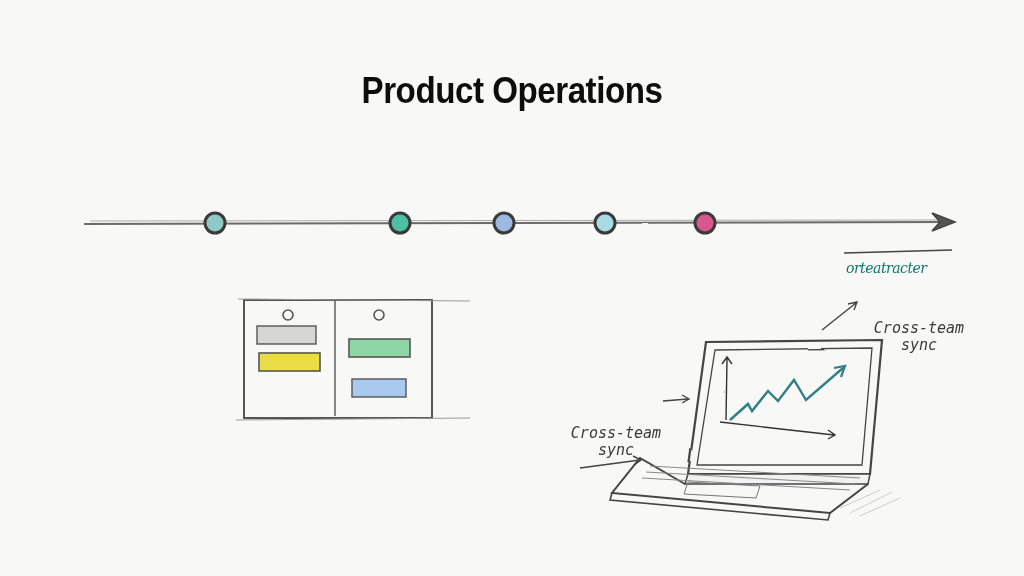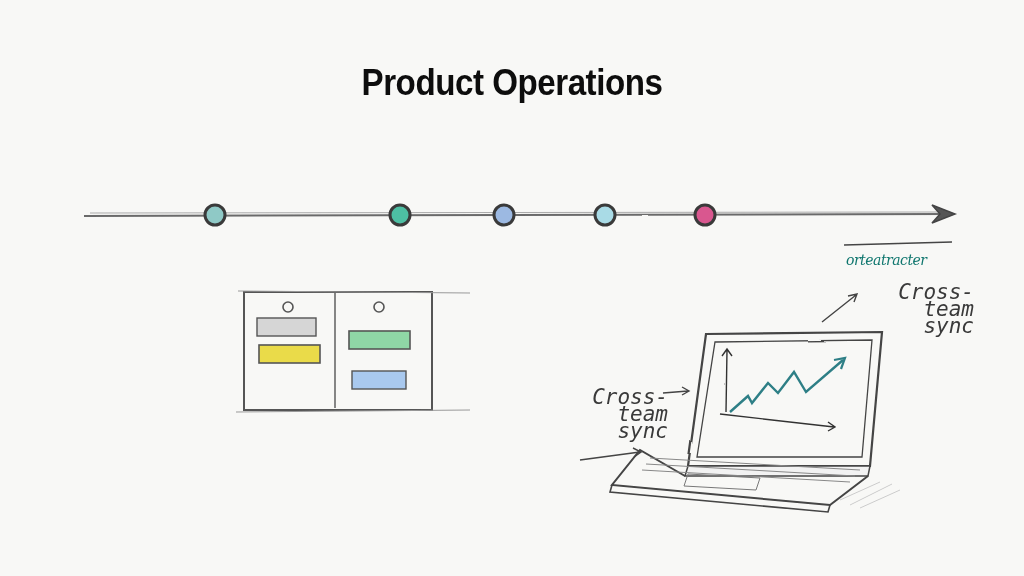--- a/index.html
+++ b/index.html
@@ -2,32 +2,32 @@
 <html><head>
   <meta charset="utf-8">
   <style>
     html, body { margin: 0; padding: 0; }
     body {
       width: 1024px; height: 576px; overflow: hidden;
       background: #f8f8f6;
       position: relative;
       font-family: "Liberation Sans", sans-serif;
     }
-    .canvas { position: absolute; left: 0; top: 0; width: 1024px; height: 428px; }
+    .canvas { position: absolute; left: 0; top: 8px; width: 1024px; height: 428px; }
     .title {
       position: absolute; left: 0; top: 62px; width: 1024px;
       text-align: center; font-size: 36px; font-weight: bold; color: #0d0d0d;
       letter-spacing: -0.5px;
       font-family: "Liberation Sans", sans-serif;
       transform: scaleX(0.92);
     }
     .hand {
       position: absolute; color: #3a3a3a;
-      font-family: "DejaVu Sans Mono", monospace; font-size: 21px; line-height: 17px;
-      text-align: right; font-style: italic;
+      font-family: "DejaVu Sans Mono", monospace; font-size: 15px; line-height: 17px;
+      text-align: center; font-style: italic; margin-top: 28px;
     }
     .scribble {
       position: absolute; color: #0f766e; font-family: "DejaVu Serif", serif;
       font-size: 14px; font-style: italic; letter-spacing: -0.5px;
     }
     svg { position: absolute; left: 0; top: 0; }
   </style>
 </head>
 <body>
 

